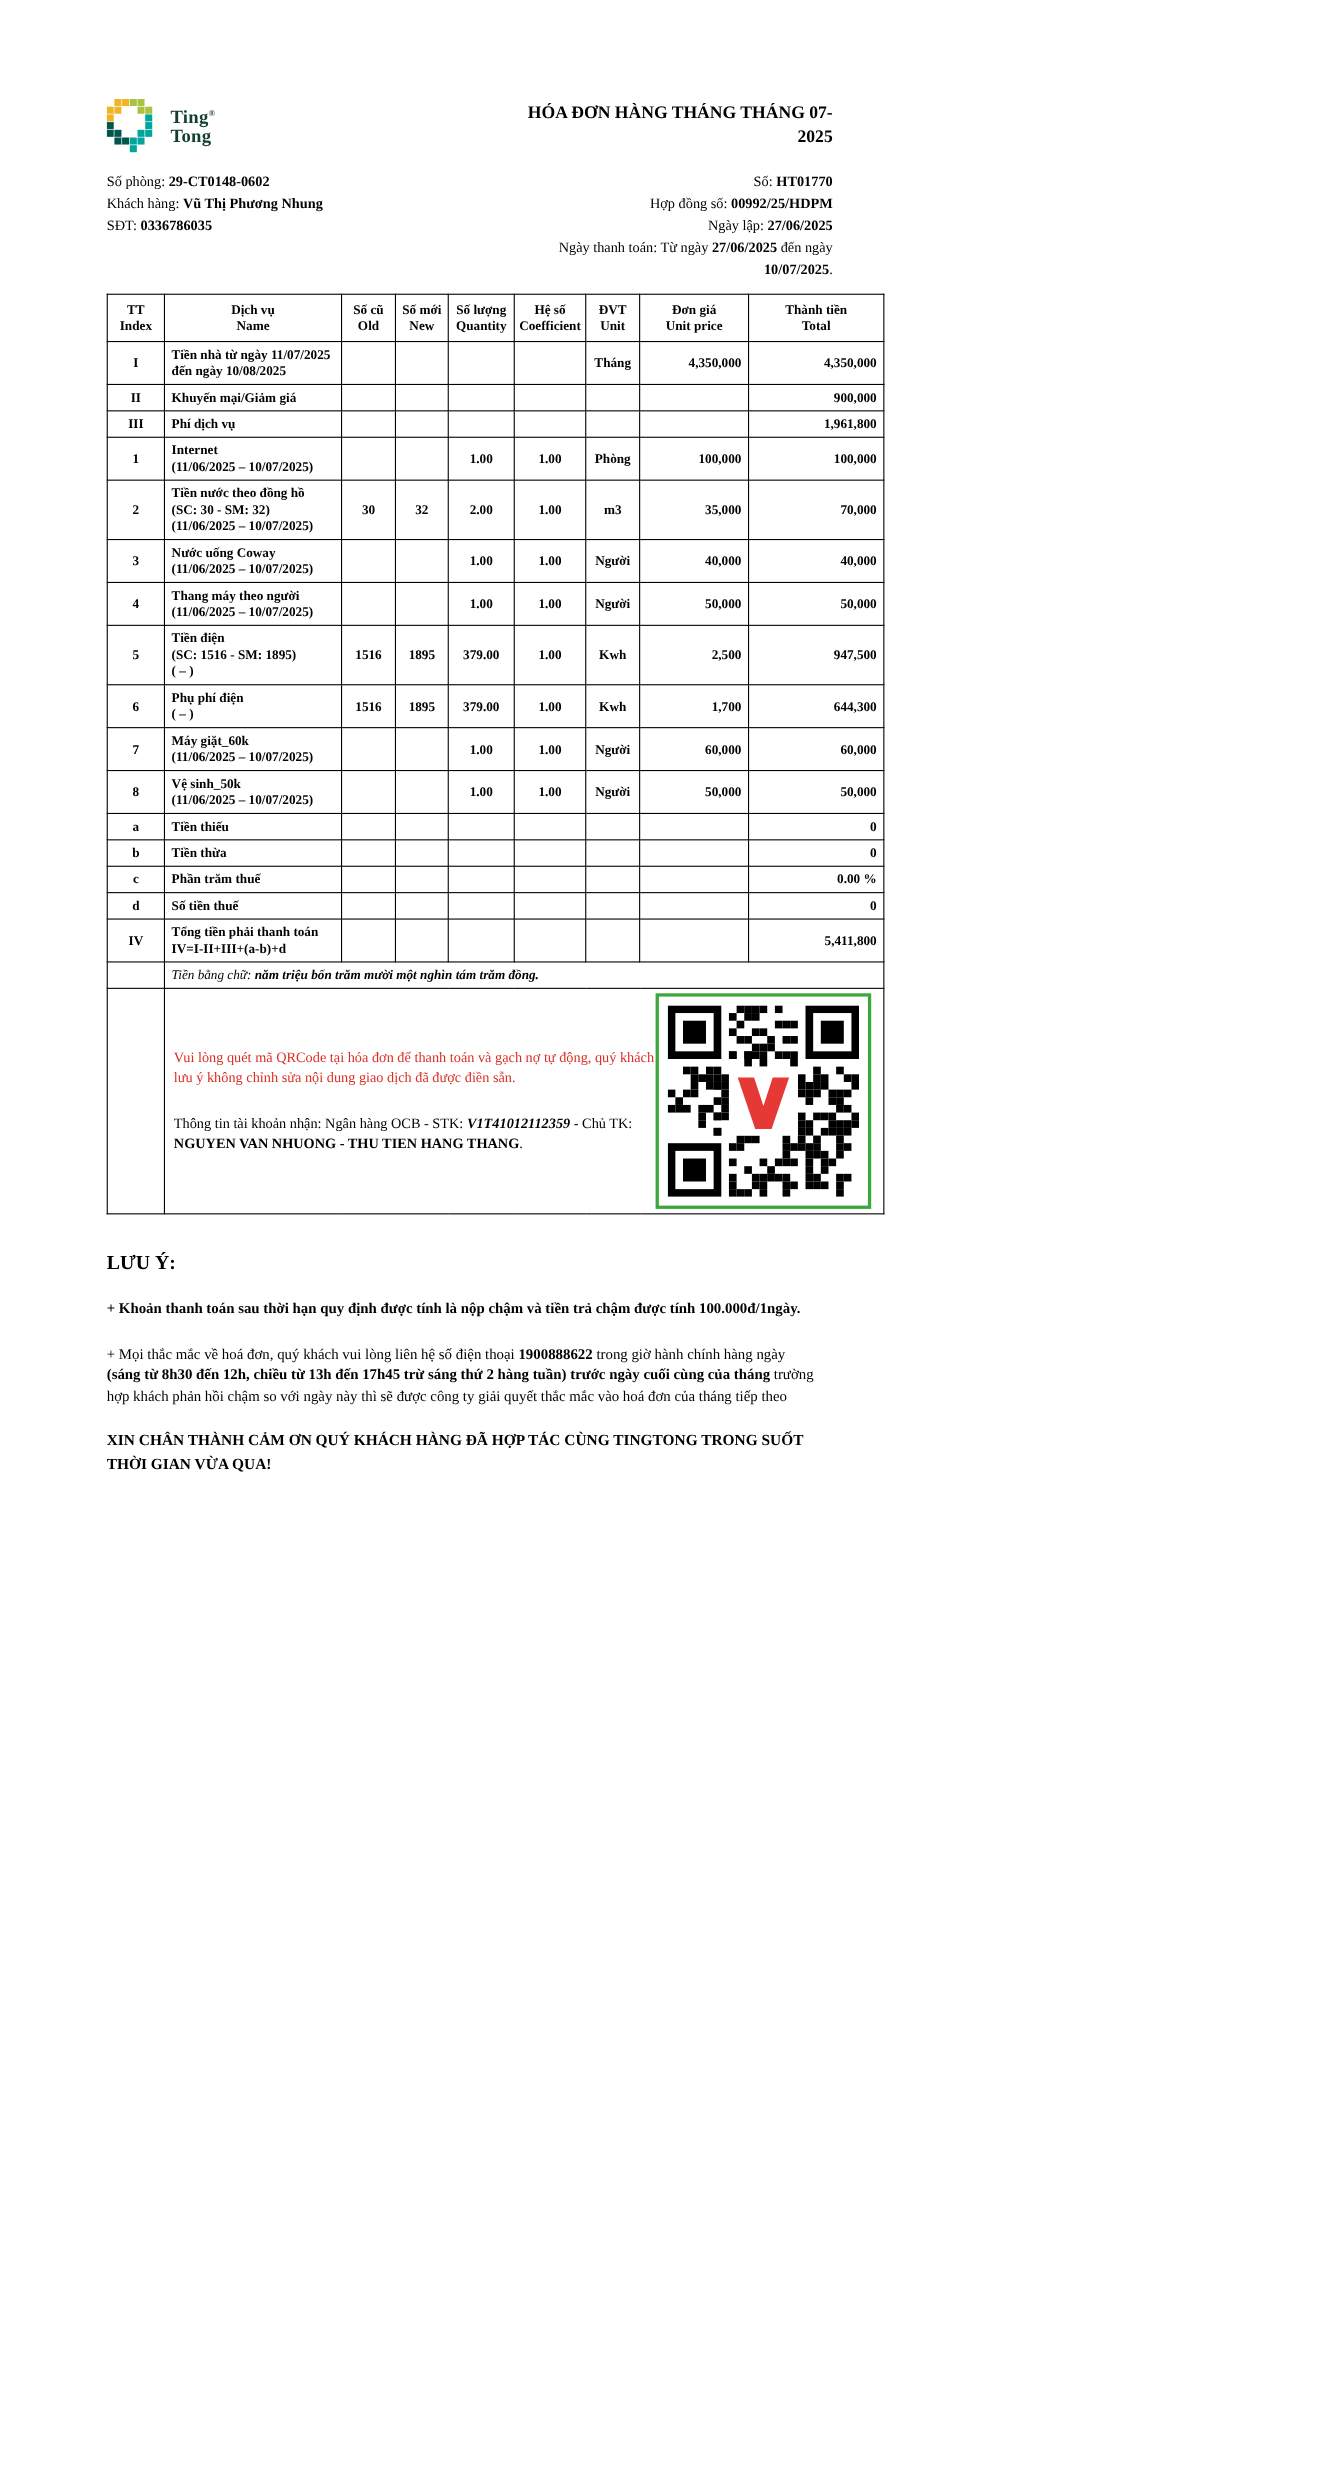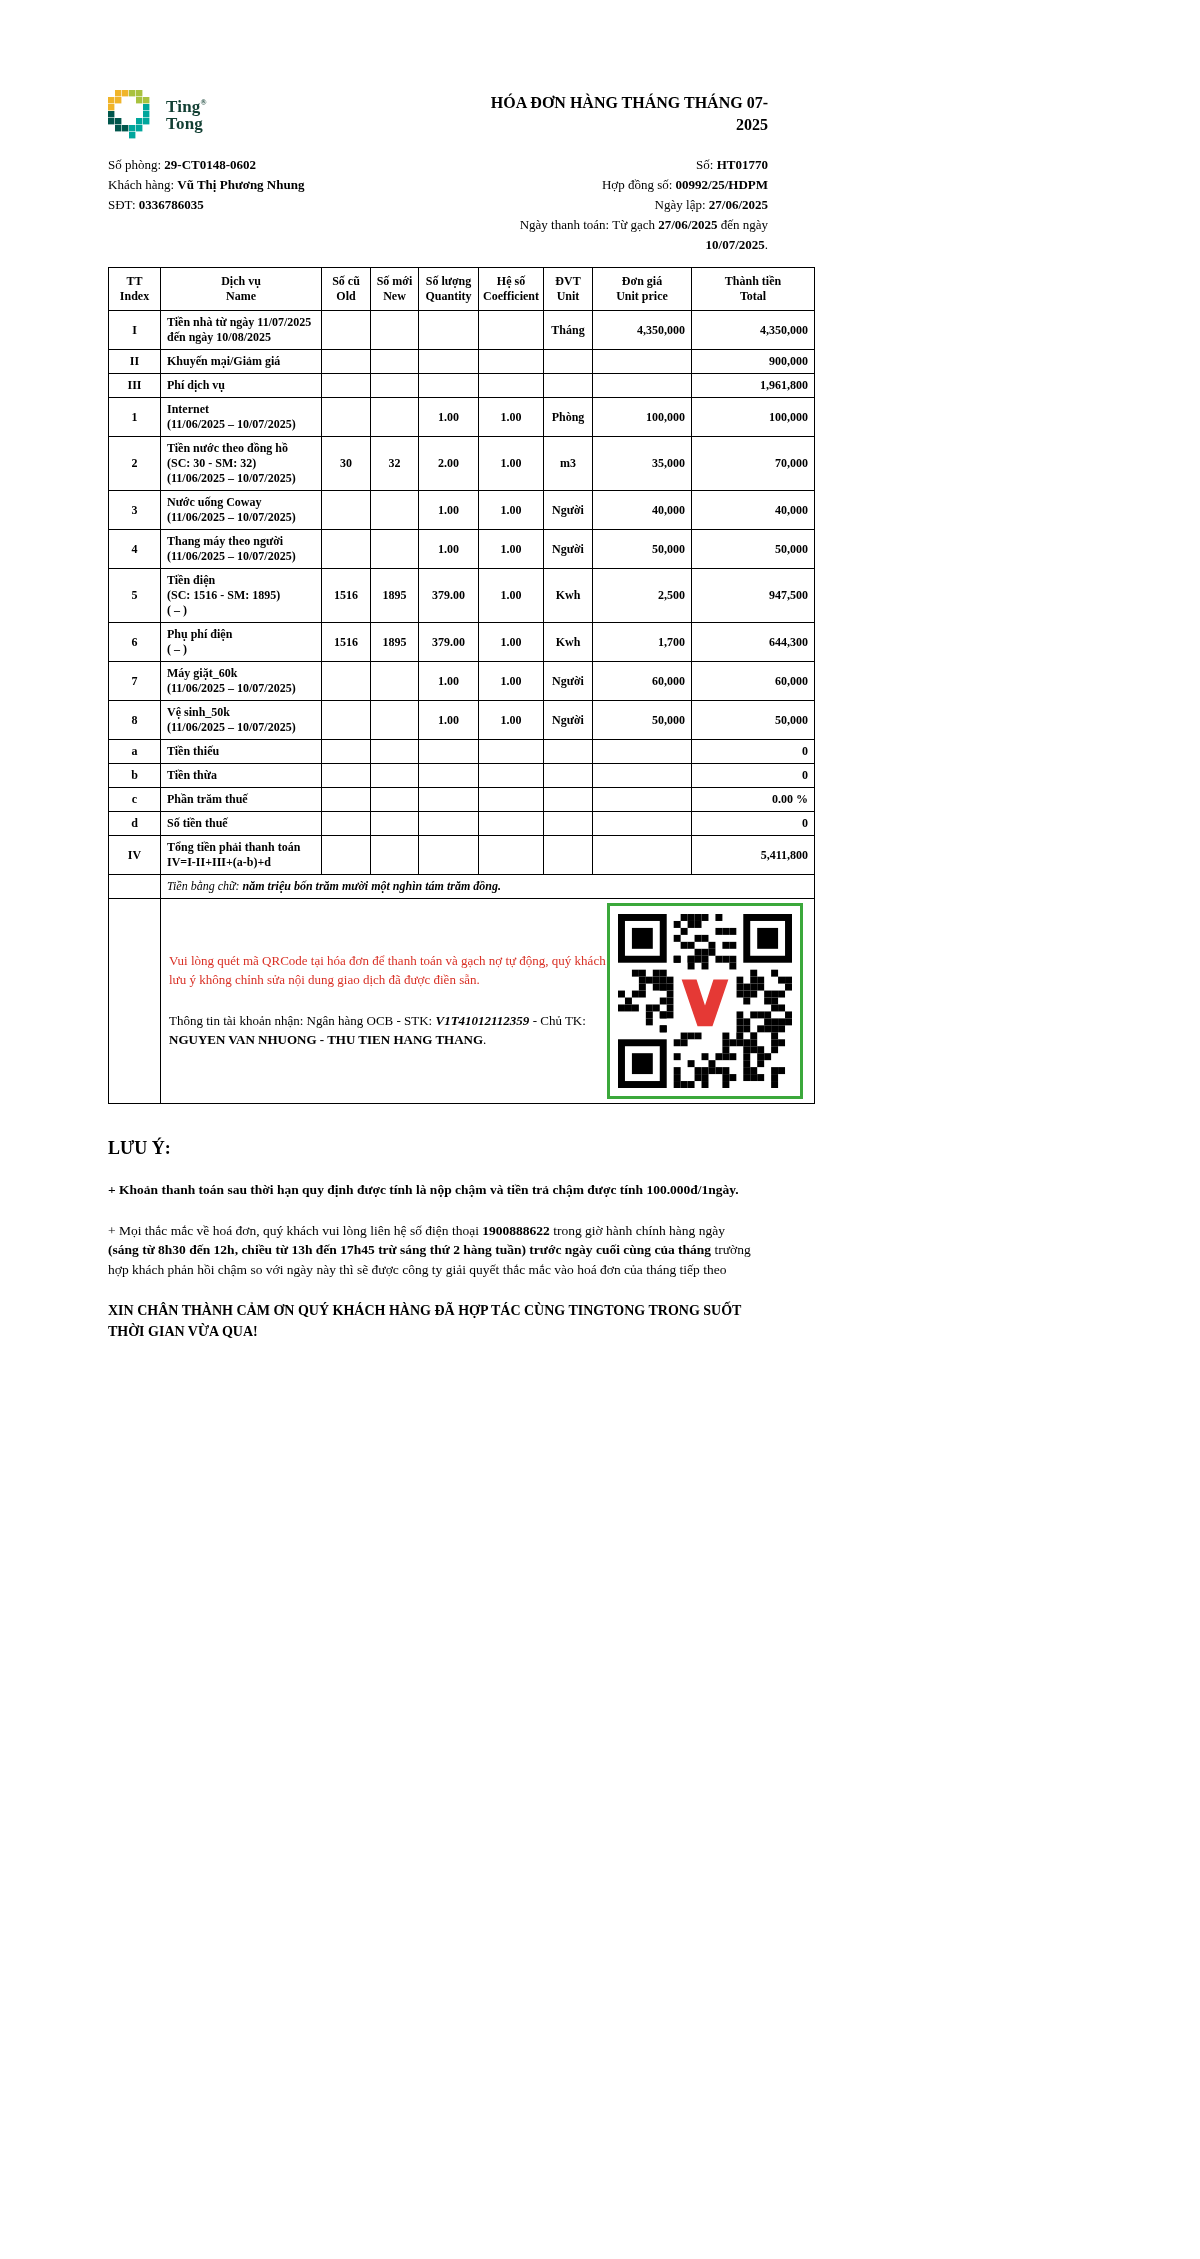--- a/index.html
+++ b/index.html
@@ -1,19 +1,19 @@
 <!DOCTYPE html>
 <html><head>
 <meta charset="utf-8">
 <style>
   * { margin:0; padding:0; box-sizing:border-box; }
   html,body { background:#ffffff; }
   body { width:1200px; font-family:"Liberation Serif","DejaVu Serif",serif; color:#000; }
   .page { position:relative; width:1200px; min-height:2259px; background:#fff; overflow:hidden; }
-  .content { position:absolute; left:108px; top:0; width:706px; }
+  .content { position:absolute; left:97px; top:0; width:706px; }
 
   
   .top { display:flex; justify-content:space-between; align-items:flex-start; margin-top:90px; }
   .logo { display:flex; align-items:flex-start; gap:9px; }
   .logo-text { font-weight:bold; font-size:17px; line-height:17px; margin-top:4px; letter-spacing:.2px; }
   .logo-text sup { font-size:8px; font-weight:bold; }
   .title { font-size:16px; font-weight:bold; width:346px; padding-right:46px; text-align:right; line-height:1.35; margin-top:2px; }
 
   
   .info { display:flex; margin-top:14px; font-size:13px; }
@@ -88,21 +88,21 @@
     <section class="info">
       <div class="info-left">
         <p><span>Số phòng: </span><span style="font-weight: bold;">29-CT0148-0602</span></p>
         <p><span>Khách hàng: </span><span style="font-weight: bold;">Vũ Thị Phương Nhung</span></p>
         <p><span>SĐT: </span><span style="font-weight: bold;">0336786035</span></p>
       </div>
       <div class="info-right">
         <p><span>Số: </span><span style="font-weight: bold;">HT01770</span></p>
         <p><span>Hợp đồng số: </span><span style="font-weight: bold;">00992/25/HDPM</span></p>
         <p><span>Ngày lập: </span><span style="font-weight: bold;">27/06/2025</span></p>
-        <p><span>Ngày thanh toán: Từ gạch </span><span style="font-weight: bold;">27/06/2025</span><span> đến ngày </span><span style="font-weight: bold;">10/07/2025</span><span>.</span></p>
+        <p><span>Ngày thanh toán: Từ ngày </span><span style="font-weight: bold;">27/06/2025</span><span> đến ngày </span><span style="font-weight: bold;">10/07/2025</span><span>.</span></p>
       </div>
     </section>
 
     <table class="invoice-table">
       <colgroup>
         <col style="width:52px">
           <col style="width:161px">
           <col style="width:49px">
         <col style="width:48px">
           <col style="width:60px">

